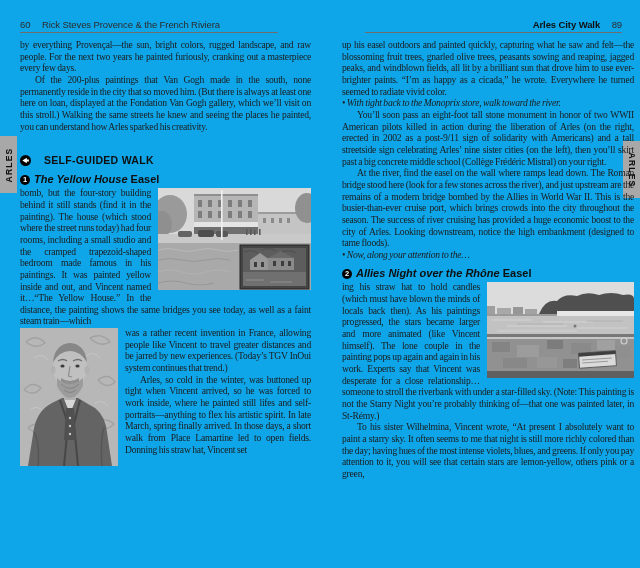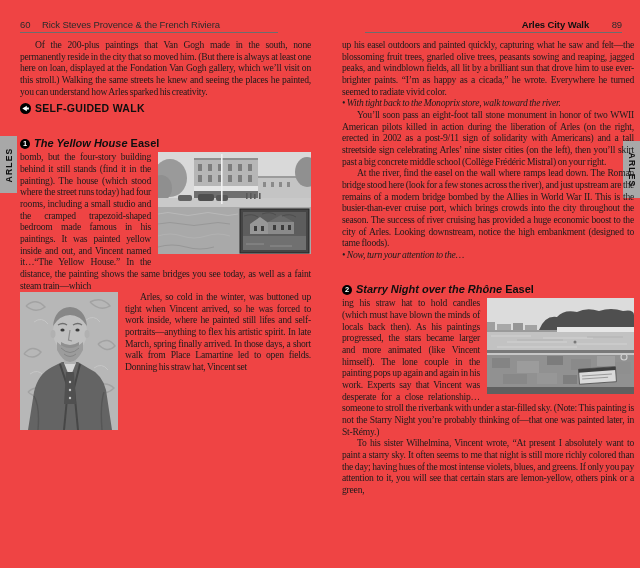--- a/index.html
+++ b/index.html
@@ -1,28 +1,28 @@
 <!DOCTYPE html>
 <html><head>
 <meta charset="utf-8">
 <style>
   html,body { margin:0; padding:0; background:#ffffff; }
   .spread {
     position:relative; width:640px; height:568px;
-    background:#ef4444; overflow:hidden;
+    background:#0ea5e9; overflow:hidden;
     font-family:"Liberation Serif", serif;
   }
 
   
   .hdr { position:absolute; top:19px; font-family:"Liberation Sans", sans-serif;
          font-size:9.5px; color:#2b2b2b; letter-spacing:-0.1px; }
   .hdr-left  { left:20px; }
   .hdr-right { right:18px; text-align:right; }
   .hdr-left .hdr-title  { margin-left:9px; }
-  .hdr-right .hdr-title { font-weight:bold; margin-right:20px; color:#101010; }
+  .hdr-right .hdr-title { font-weight:bold; margin-right:9px; color:#101010; }
   .rule { position:absolute; top:32px; height:1.4px; background:#6d6d6d; }
   .rule-left  { left:20px;  width:258px; }
   .rule-right { left:365px; width:257px; }
 
   
   .tab { position:absolute; width:17px; height:57px; background:#a8a8a8; }
   .tab-left  { left:0;  top:136px; }
   .tab-right { right:0; top:141px; }
   .tab span { position:absolute; left:50%; top:50%; white-space:nowrap;
               font-family:"Liberation Sans", sans-serif; font-weight:bold;
@@ -37,26 +37,26 @@
 
   .body {
     font-size:9.6px; line-height:11.65px; text-align:justify;
     color:#1c1c1c; margin:0; letter-spacing:-0.22px; word-spacing:-0.5px;
   }
   .indent { text-indent:15px; }
   .directions { font-style:italic; }
   .inline-it  { }
 
   .walk-head {
-    margin:5px 0 2px; font-family:"Liberation Sans", sans-serif;
+    margin:22px 0 2px; font-family:"Liberation Sans", sans-serif;
     font-weight:bold; font-size:10.5px; letter-spacing:0.3px; color:#0f0f0f;
-    display:flex; align-items:center; gap:4px;
+    display:flex; align-items:center; gap:13px;
   }
   .easel-head {
-    margin:23px 0 2px; font-family:"Liberation Sans", sans-serif;
+    margin:7px 0 2px; font-family:"Liberation Sans", sans-serif;
     font-weight:bold; font-size:11px; color:#0f0f0f;
   }
   .t-it { font-style:italic; }
   .badge {
     display:inline-block; width:10px; height:10px; border-radius:50%;
     background:#000; color:#fff; font-size:7.5px; line-height:10px;
     text-align:center; margin-right:4px; vertical-align:1px;
     font-style:normal; font-family:"Liberation Sans", sans-serif;
   }
 
@@ -83,20 +83,21 @@
   </div>
   <div class="hdr hdr-right">
     <span class="hdr-title">Arles City Walk</span>
     <span class="pgnum">89</span>
   </div>
   <div class="rule rule-left"></div>
   <div class="rule rule-right"></div>
 
   <div class="col col-left">
 
+    <p class="body">by everything Provençal—the sun, bright colors, rugged landscape, and raw people. For the next two years he painted furiously, cranking out a masterpiece every few days.</p>
     <p class="body indent">Of the 200-plus paintings that Van Gogh made in the south, none permanently reside in the city that so moved him. (But there is always at least one here on loan, displayed at the Fondation Van Gogh gallery, which we’ll visit on this stroll.) Walking the same streets he knew and seeing the places he painted, you can understand how Arles sparked his creativity.</p>
 
     <h2 class="walk-head">
       <svg width="11" height="11" viewBox="0 0 11 11">
         <circle cx="5.5" cy="5.5" r="5.5" fill="#000"></circle>
         <path d="M2.3 5.5 L6.8 2.7 L6.8 4.4 L8.9 4.4 L8.9 6.6 L6.8 6.6 L6.8 8.3 Z" fill="#fff"></path>
       </svg>
       <span>SELF-GUIDED WALK</span>
     </h2>
 
@@ -208,34 +209,35 @@
         <ellipse cx="67" cy="42" rx="2.5" ry="4" fill="#b1b1b1"></ellipse>
         <path d="M33 34 Q35 16 50 15 Q65 16 67 34 Q60 23 50 23 Q40 23 33 34 Z" fill="#878787"></path>
         <path d="M38 33 q5 -3 9 0 M53 33 q5 -3 9 0" stroke="#6f6f6f" stroke-width="1.4" fill="none"></path>
         <ellipse cx="42.5" cy="38" rx="2.1" ry="1.5" fill="#3a3a3a"></ellipse>
         <ellipse cx="57.5" cy="38" rx="2.1" ry="1.5" fill="#3a3a3a"></ellipse>
         <path d="M50 38 L48.5 48 L52 49" stroke="#8d8d8d" fill="none" stroke-width="1.2"></path>
         <path d="M41 50 Q50 56 59 50 L59 54 Q50 60 41 54 Z" fill="#8f8f8f"></path>
         <path d="M37 50 Q50 62 63 50 L63 58 Q57 70 50 70 Q43 70 37 58 Z" fill="#9c9c9c"></path>
         <path d="M41 56 q9 9 18 0 M44 62 q6 5 12 0" stroke="#858585" stroke-width="1" fill="none"></path>
       </svg>
+      <p class="body">was a rather recent invention in France, allowing people like Vincent to travel greater distances and be jarred by new experiences. (Today’s TGV InOui system continues that trend.)</p>
       <p class="body indent">Arles, so cold in the winter, was buttoned up tight when Vincent arrived, so he was forced to work inside, where he painted still lifes and self-portraits—anything to flex his artistic spirit. In late March, spring finally arrived. In those days, a short walk from Place Lamartine led to open fields. Donning his straw hat, Vincent set</p>
     </div>
   </div>
 
   <div class="col col-right">
 
     <p class="body">up his easel outdoors and painted quickly, capturing what he saw and felt—the blossoming fruit trees, gnarled olive trees, peasants sowing and reaping, jagged peaks, and windblown fields, all lit by a brilliant sun that drove him to use ever-brighter paints. “I’m as happy as a cicada,” he wrote. Everywhere he turned seemed to radiate vivid color.</p>
     <p class="body directions">• With tight back to the Monoprix store, walk toward the river.</p>
     <p class="body indent">You’ll soon pass an eight-foot tall stone monument in honor of two WWII American pilots killed in action during the liberation of Arles (on the right, erected in 2002 as a post-9/11 sign of solidarity with Americans) and a tall streetside sign celebrating Arles’ nine sister cities (on the left), then you’ll skirt past a big concrete middle school (Collège Frédéric Mistral) on your right.</p>
     <p class="body indent">At the river, find the easel on the wall where ramps lead down. The Roman bridge stood here (look for a few stones across the river), and just upstream are the remains of a modern bridge bombed by the Allies in World War II. This is the busier-than-ever cruise port, which brings crowds into the city throughout the season. The success of river cruising has provided a huge economic boost to the city of Arles. Looking downstream, notice the high embankment (designed to tame floods).</p>
-    <p class="body directions">• Now, turn your attention to the…</p>
+    <p class="body directions">• Now, along your attention to the…</p>
 
     <h3 class="easel-head">
-      <span class="badge">2</span><span class="t-it">Starry Night over the Rhône</span><span> Easel</span>
+      <span class="badge">2</span><span class="t-it">Allies Night over the Rhône</span><span> Easel</span>
     </h3>
 
 
     <div class="flow">
       <svg class="photo photo-r" width="147" height="96" viewBox="0 0 147 96">
         <rect width="147" height="96" fill="#c4c4c4"></rect>
         <rect width="147" height="34" fill="#dcdcdc"></rect>
         <rect x="0" y="24" width="8" height="8" fill="#9f9f9f"></rect>
         <rect x="10" y="26" width="14" height="6" fill="#a8a8a8"></rect>
         <rect x="26" y="25" width="10" height="7" fill="#969696"></rect>

